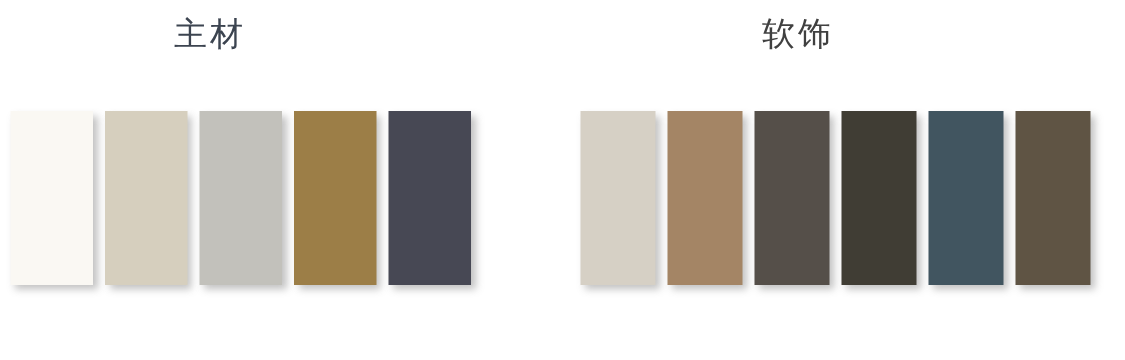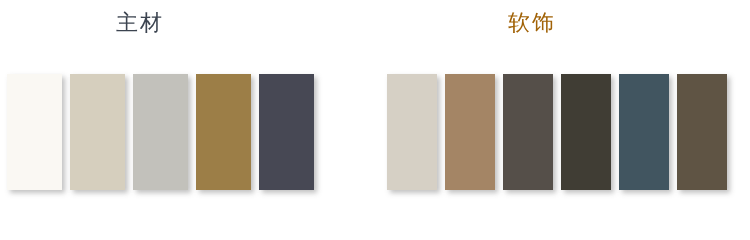--- a/index.html
+++ b/index.html
@@ -73,21 +73,21 @@
     <div class="swatch-row">
       <div class="swatch" style="background: rgb(250, 248, 243);"></div>
       <div class="swatch" style="background: rgb(214, 207, 190);"></div>
       <div class="swatch" style="background: rgb(194, 193, 187);"></div>
       <div class="swatch" style="background: rgb(156, 126, 71);"></div>
       <div class="swatch" style="background: rgb(71, 72, 84);"></div>
     </div>
   </div>
 
   <div class="group right">
-    <div class="group-title" style="color: #a16207;">软饰</div>
+    <div class="group-title" style="color: #404040;">软饰</div>
     <div class="swatch-row">
       <div class="swatch" style="background: rgb(214, 208, 197);"></div>
       <div class="swatch" style="background: rgb(164, 133, 101);"></div>
       <div class="swatch" style="background: rgb(85, 79, 73);"></div>
       <div class="swatch" style="background: rgb(64, 61, 52);"></div>
       <div class="swatch" style="background: rgb(65, 85, 96);"></div>
       <div class="swatch" style="background: rgb(95, 84, 68);"></div>
     </div>
   </div>
 

